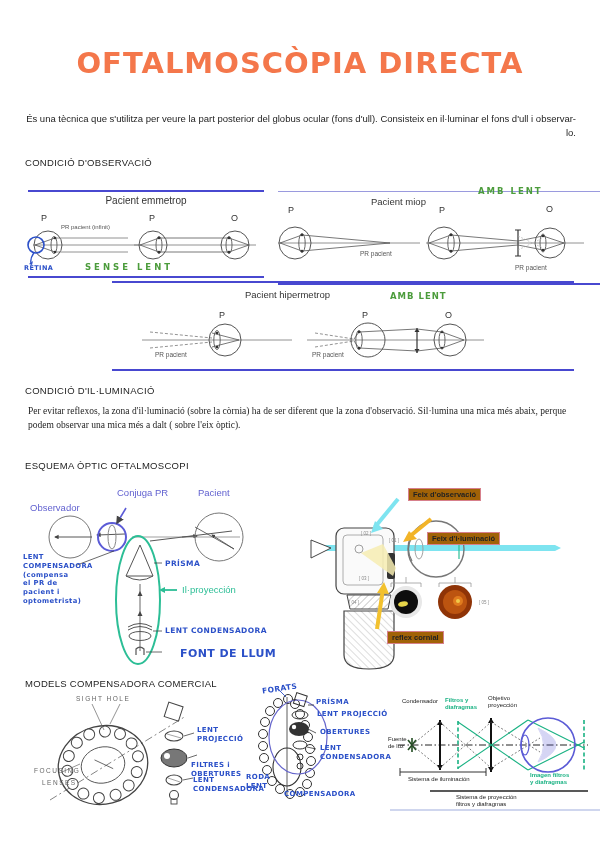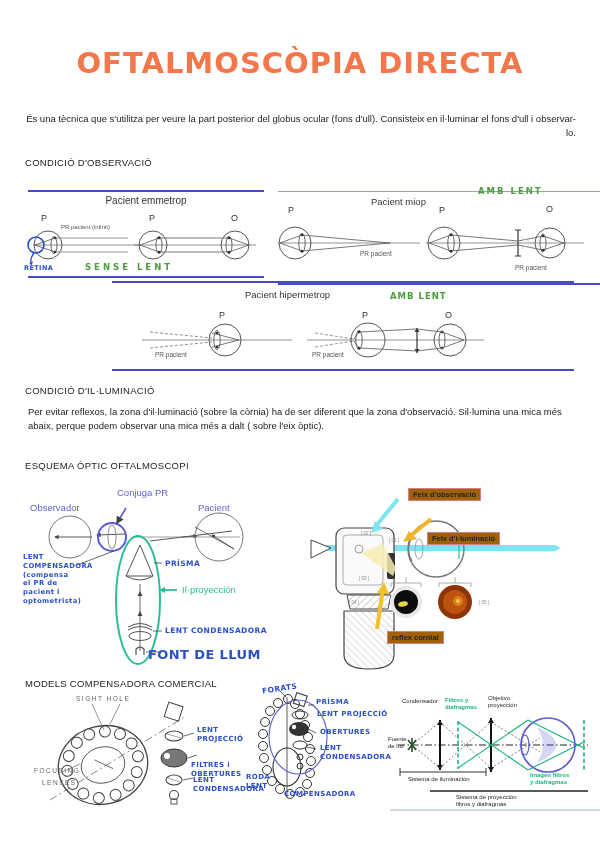--- a/index.html
+++ b/index.html
@@ -149,21 +149,21 @@
     <div class="abs figtitle" style="left:133px;top:6px;font-size:9.5px;">Pacient hipermetrop</div>
     <div class="abs hwg" style="left:278px;top:8px;letter-spacing:1px;">AMB LENT</div>
     <div class="abs plabel" style="left:107px;top:27px;">P</div>
     <div class="abs small2" style="left:43px;top:68px;">PR pacient</div>
     <div class="abs plabel" style="left:250px;top:27px;">P</div>
     <div class="abs plabel" style="left:333px;top:27px;">O</div>
     <div class="abs small2" style="left:200px;top:68px;">PR pacient</div>
   </div>
 
   <div class="abs h1" style="left:25px;top:385px;">CONDICIÓ D'IL·LUMINACIÓ</div>
-  <div class="abs para" style="left:28px;top:405px;width:548px;">Per evitar reflexos, la zona d'il·luminació (sobre la còrnia) ha de ser diferent que la zona d'observació. Sil·lumina una mica més abaix, perque podem observar una mica més a dalt ( sobre l'eix òptic).</div>
+  <div class="abs para" style="left:28px;top:405px;width:548px;font-family:Liberation Serif, serif;">Per evitar reflexos, la zona d'il·luminació (sobre la còrnia) ha de ser diferent que la zona d'observació. Sil·lumina una mica més abaix, perque podem observar una mica més a dalt ( sobre l'eix òptic).</div>
 
   <div class="abs h1" style="left:25px;top:460px;">ESQUEMA ÒPTIC OFTALMOSCOPI</div>
 
   <div class="fig" style="left:22px;top:483px;width:285px;height:192px;">
     <svg width="285" height="192" viewBox="0 0 285 192">
       <defs>
         <marker id="ah1" markerWidth="6" markerHeight="6" refX="4" refY="2.5" orient="auto">
           <path d="M0,0 L5,2.5 L0,5 z" fill="#444"></path>
         </marker>
       </defs>
@@ -203,31 +203,31 @@
 
       <line x1="132" y1="80" x2="140" y2="80" stroke="#444" stroke-width="0.8"></line>
       <line x1="131" y1="148" x2="140" y2="148" stroke="#444" stroke-width="0.8"></line>
       <line x1="124" y1="169" x2="140" y2="169" stroke="#444" stroke-width="0.8"></line>
 
       <line x1="155" y1="107" x2="140" y2="107" stroke="#2CBE96" stroke-width="1.8"></line>
       <path d="M137,107 l6,-3 l0,6 z" fill="#2CBE96"></path>
     </svg>
     <div class="abs purp" style="left:8px;top:19px;">Observador</div>
     <div class="abs purp" style="left:95px;top:4px;">Conjuga PR</div>
-    <div class="abs purp" style="left:176px;top:19px;">Pacient</div>
+    <div class="abs purp" style="left:176px;top:4px;">Pacient</div>
     <div class="abs hwb" style="left:1px;top:70px;font-size:6.8px;">LENT
 COMPENSADORA
 (compensa
 el PR de
 pacient i
 optometrista)</div>
     <div class="abs hwb" style="left:143px;top:76px;font-size:7.5px;">PRÍSMA</div>
     <div class="abs teal" style="left:160px;top:101px;font-size:9.5px;">Il·proyección</div>
     <div class="abs hwb" style="left:143px;top:143px;font-size:7.5px;">LENT  CONDENSADORA</div>
-    <div class="abs hwb" style="left:126px;top:164px;font-size:13px;">FONT  DE  LLUM</div>
+    <div class="abs hwb" style="left:158px;top:164px;font-size:11px;">FONT  DE  LLUM</div>
   </div>
 
   <div class="fig" style="left:303px;top:483px;width:297px;height:195px;">
     <svg width="297" height="195" viewBox="0 0 297 195">
       <defs>
         <pattern id="knurl" width="5" height="5" patternUnits="userSpaceOnUse" patternTransform="rotate(45)">
           <line x1="0" y1="0" x2="0" y2="5" stroke="#999" stroke-width="1"></line>
         </pattern>
         <pattern id="knurl2" width="5" height="5" patternUnits="userSpaceOnUse" patternTransform="rotate(-45)">
           <line x1="0" y1="0" x2="0" y2="5" stroke="#bbb" stroke-width="1"></line>

